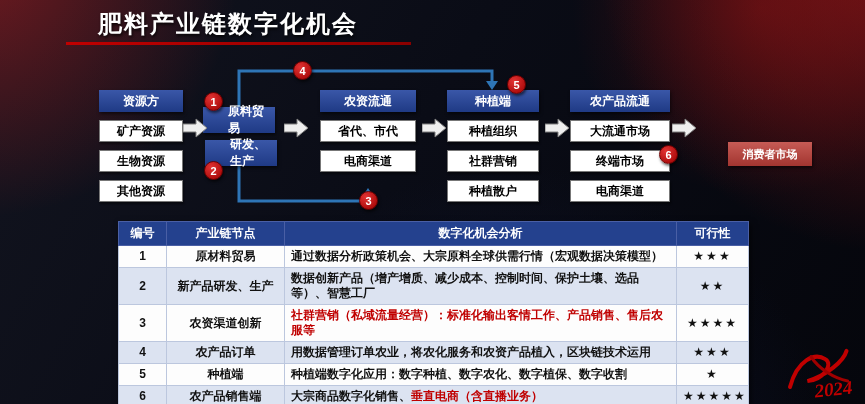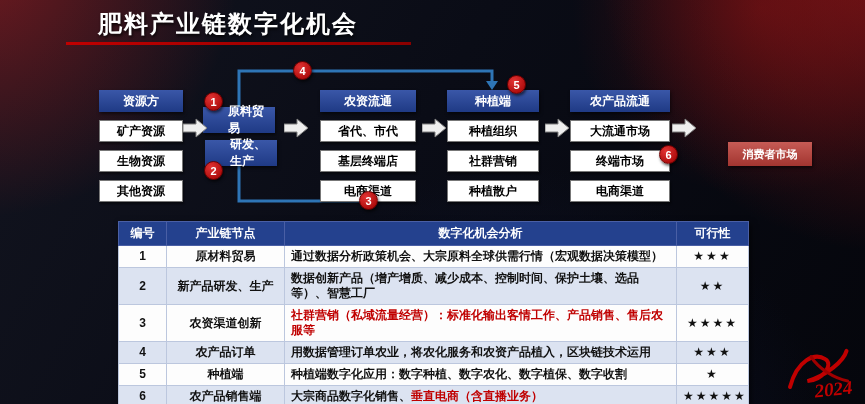--- a/index.html
+++ b/index.html
@@ -138,21 +138,20 @@
     <div class="col-item">生物资源</div>
     <div class="col-item">其他资源</div>
   </div>
 
   <div class="blue-box box-trade">原料贸易</div>
   <div class="blue-box box-rnd">研发、生产</div>
 
   <div class="col col2">
     <div class="col-header">农资流通</div>
     <div class="col-item">省代、市代</div>
-    <div class="col-item">基层终端店</div>
     <div class="col-item">电商渠道</div>
   </div>
 
   <div class="col col3">
     <div class="col-header">种植端</div>
     <div class="col-item">种植组织</div>
     <div class="col-item">社群营销</div>
     <div class="col-item">种植散户</div>
   </div>
 

